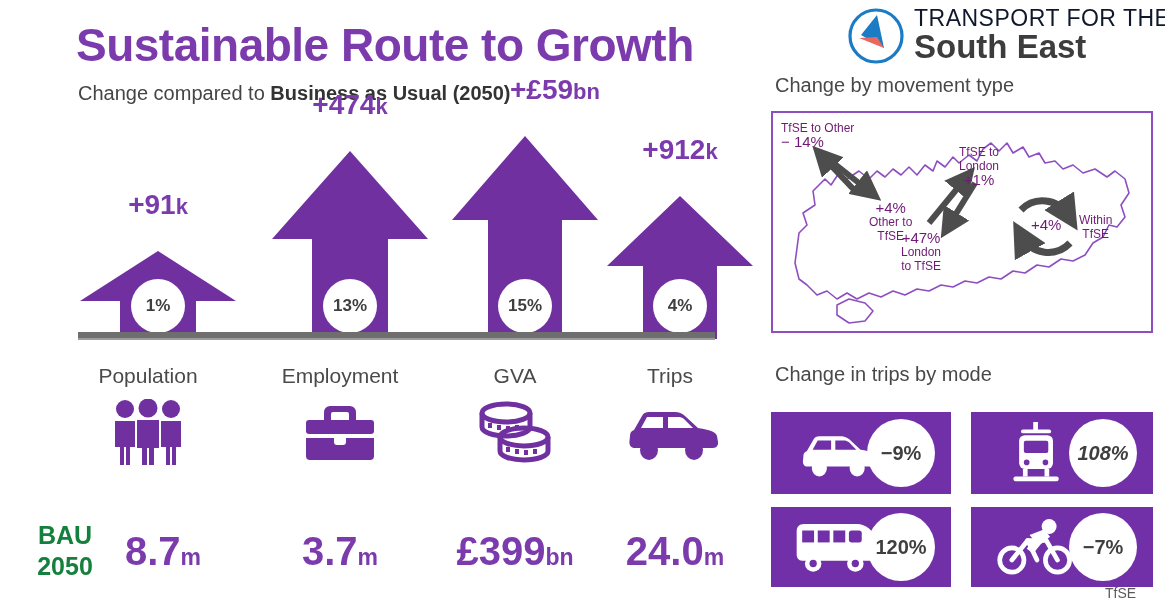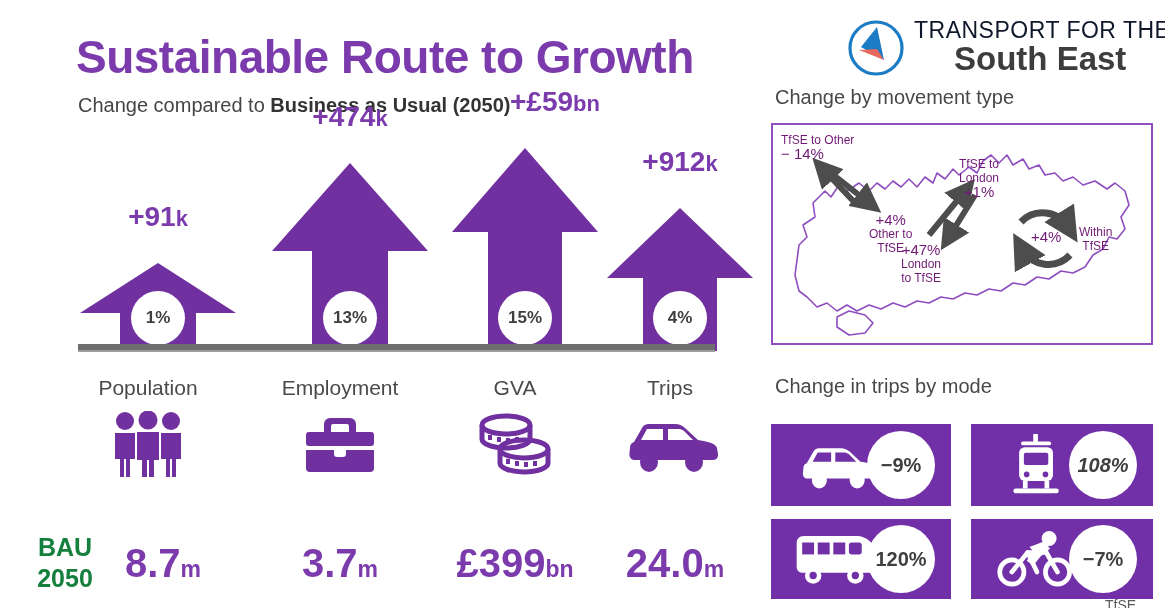--- a/index.html
+++ b/index.html
@@ -1,21 +1,21 @@
 <!DOCTYPE html>
 <html><head>
 <meta charset="utf-8">
 <style>
   html,body{margin:0;padding:0;background:#ffffff;}
   body{
     width:1165px;height:608px;position:relative;overflow:hidden;
     font-family:"Liberation Sans", sans-serif;
     color:#3f3f3f;
   }
-  .stage{position:absolute;left:0;top:16px;width:1165px;height:480px;}
+  .stage{position:absolute;left:0;top:4px;width:1165px;height:480px;}
 
   
   .title{
     position:absolute;left:76px;top:14px;
     font-size:46px;font-weight:bold;color:#7B3BAD;
     letter-spacing:-0.5px;white-space:nowrap;
   }
   .subtitle{
     position:absolute;left:78px;top:78px;
     font-size:20px;color:#454545;white-space:nowrap;
@@ -25,21 +25,21 @@
   
   .logo{position:absolute;left:846px;top:2px;width:312px;height:62px;}
   .logo-mark{position:absolute;left:0;top:0;width:60px;height:60px;}
   .logo-text{position:absolute;left:68px;top:0px;width:250px;}
   .logo-line1{
     font-size:23px;letter-spacing:0.5px;color:#0f172a;
     line-height:24px;white-space:nowrap;
   }
   .logo-line2{
     font-size:33px;font-weight:bold;color:#3d3d3d;
-    line-height:34px;white-space:nowrap;margin-left:40px;
+    line-height:34px;white-space:nowrap;
   }
 
   
   .sec-head{
     position:absolute;font-size:20px;color:#484848;white-space:nowrap;
   }
   #head-movement{left:775px;top:70px;}
   #head-mode{left:775px;top:359px;}
 
   

